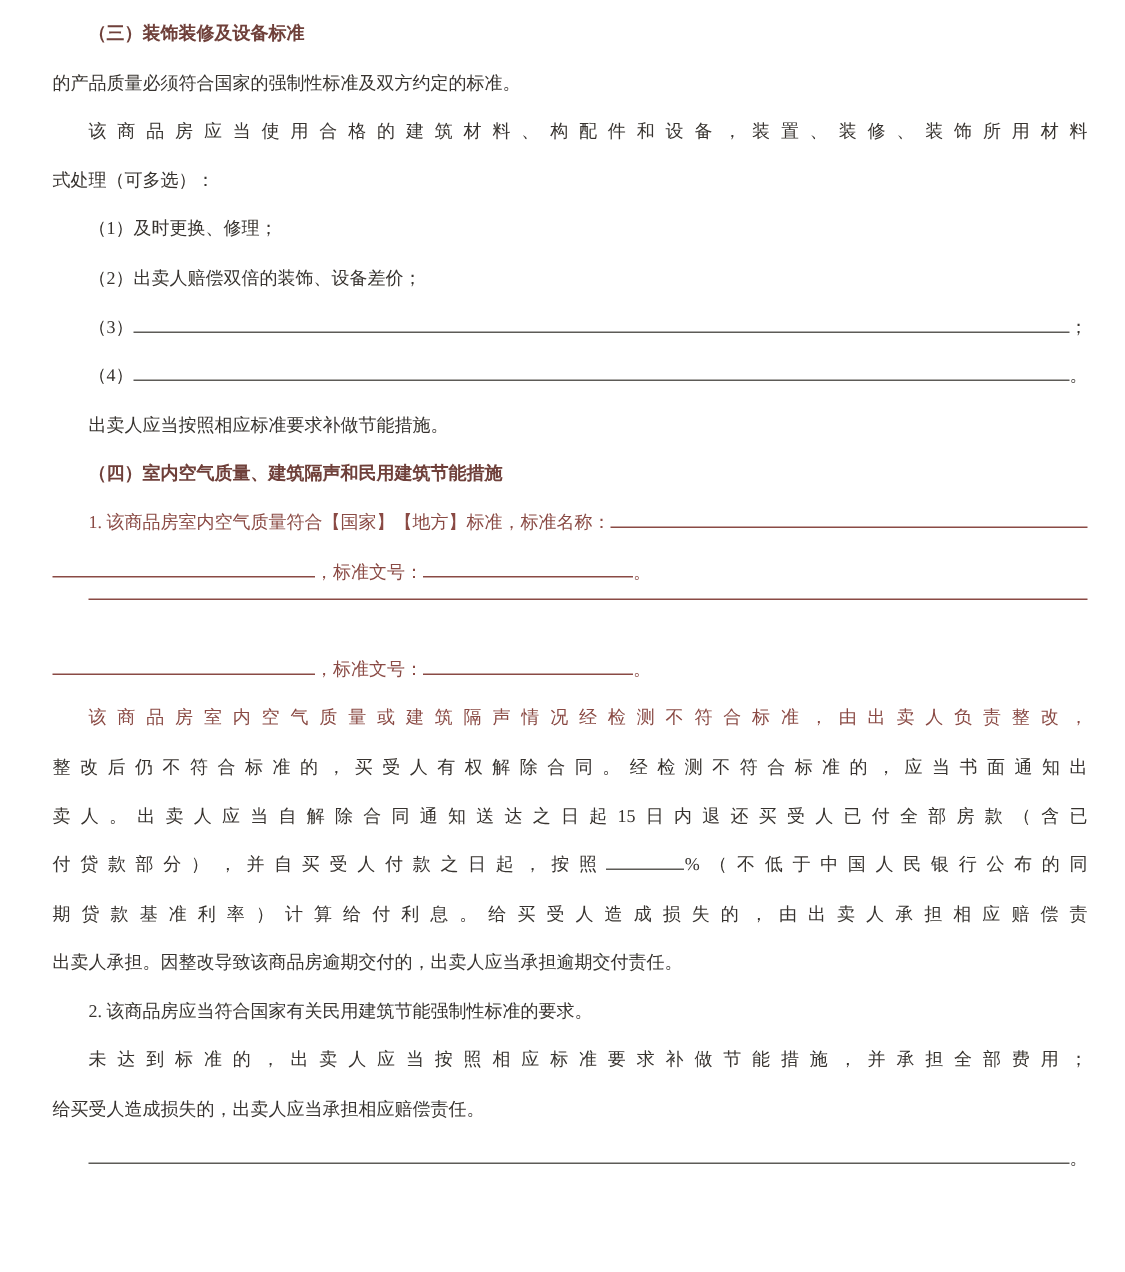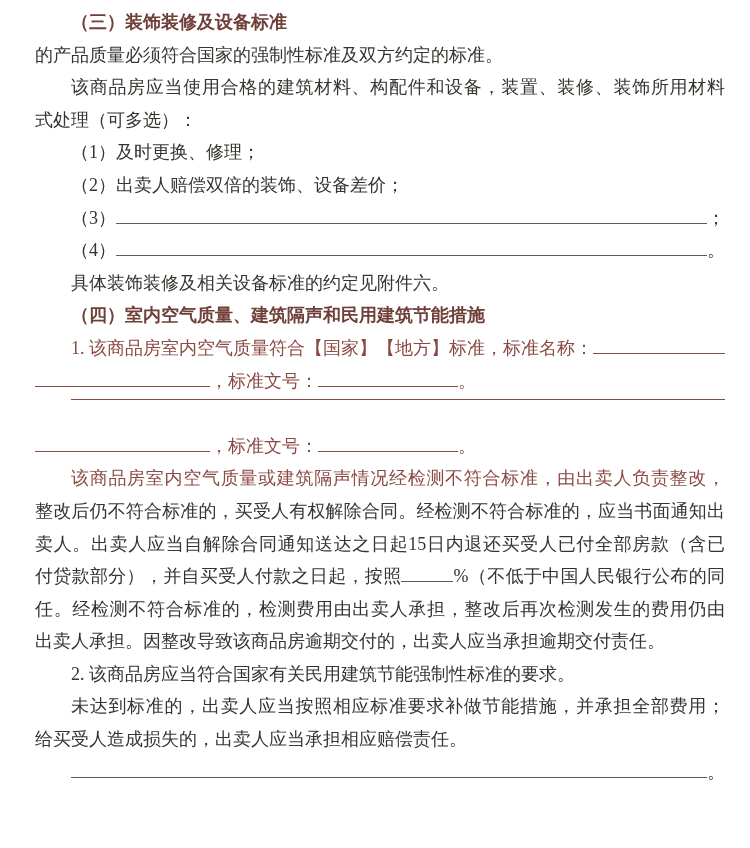--- a/index.html
+++ b/index.html
@@ -6,21 +6,21 @@
   body{
     width:750px;height:848px;overflow:hidden;background:#ffffff;
     font-family:"Liberation Serif","DejaVu Serif",serif;
     color:#37332f;
     -webkit-font-smoothing:antialiased;
   }
   .page{
     box-sizing:border-box;
     width:750px;height:848px;
     padding:6px 25px 0 35px;
-    font-size:18px;
+    font-size:12px;
     line-height:32.6px;
   }
   .line{min-height:32.6px;white-space:nowrap;}
   .wrapok{white-space:normal;}
   .indent{text-indent:2em;}
   .findent{padding-left:2em;}
   .fill{text-align:justify;text-align-last:justify;white-space:normal;}
   .heading{color:#6f403a;font-weight:700;}
   .red{color:#8a4a44;font-weight:400;}
   .flexline{display:flex;align-items:baseline;}
@@ -73,21 +73,21 @@
     <span class="grow gray-rule"></span>
     <span>；</span>
   </div>
   <div class="line flexline findent">
     <span>（4）</span>
     <span class="grow gray-rule"></span>
     <span>。</span>
   </div>
 
   <div class="line indent">
-    <span>具体装饰装修及相关设备标准的约定见附件六。</span>
+    <span>出卖人应当按照相应标准要求补做节能措施。</span>
   </div>
 
   <div class="line indent heading">
     <span>（四）室内空气质量、建筑隔声和民用建筑节能措施</span>
   </div>
 
   <div class="line flexline findent red">
     <span>1. 该商品房室内空气质量符合【国家】【地方】标准，标准名称：</span>
     <span class="grow"></span>
   </div>
@@ -108,21 +108,21 @@
   <div class="line fill">
     <span>整改后仍不符合标准的，买受人有权解除合同。经检测不符合标准的，应当书面通知出</span>
   </div>
   <div class="line fill">
     <span>卖人。出卖人应当自解除合同通知送达之日起15日内退还买受人已付全部房款（含已</span>
   </div>
   <div class="line fill">
     <span>付贷款部分），并自买受人付款之日起，按照</span><span class="blank w52 gray-rule"></span><span>%（不低于中国人民银行公布的同</span>
   </div>
   <div class="line fill">
-    <span>任。经检测不符合标准的，检测费用由出卖人承担，整改后再次检测发生的费用仍由</span>
+    <span>期贷款基准利率）计算给付利息。给买受人造成损失的，由出卖人承担相应赔偿责</span>
   </div>
   <div class="line wrapok">
     <span>出卖人承担。因整改导致该商品房逾期交付的，出卖人应当承担逾期交付责任。</span>
   </div>
 
   <div class="line indent">
     <span>2. 该商品房应当符合国家有关民用建筑节能强制性标准的要求。</span>
   </div>
   <div class="line indent fill">
     <span>未达到标准的，出卖人应当按照相应标准要求补做节能措施，并承担全部费用；</span>

